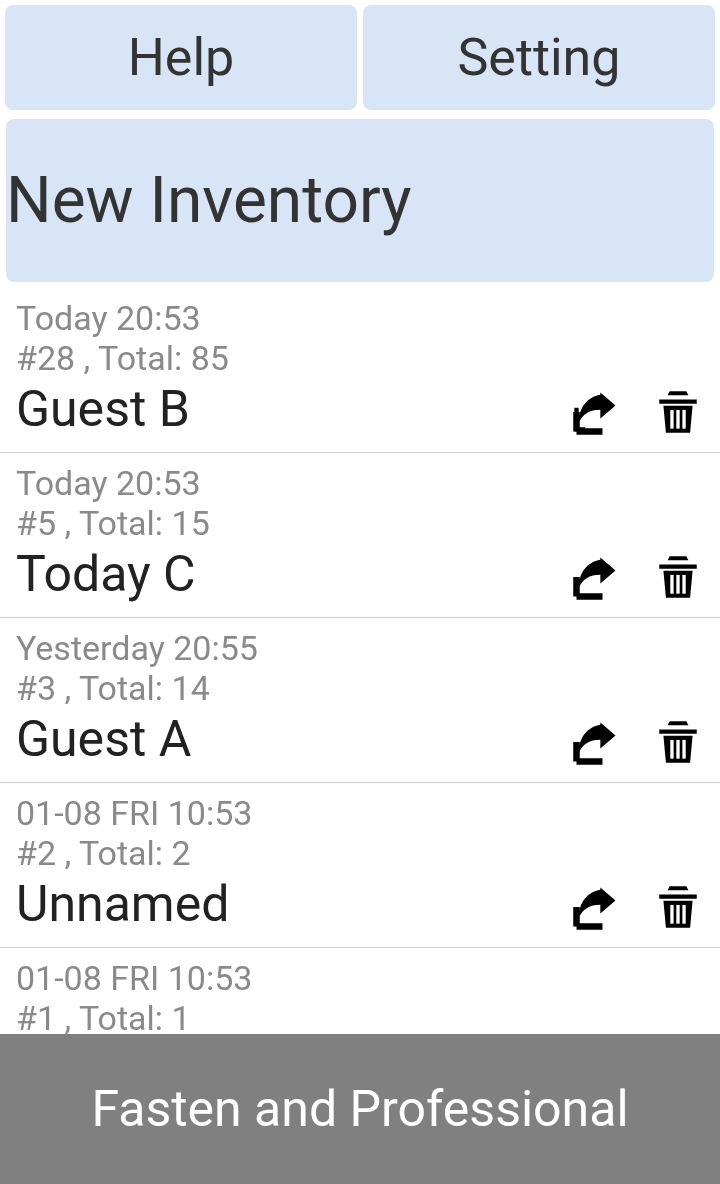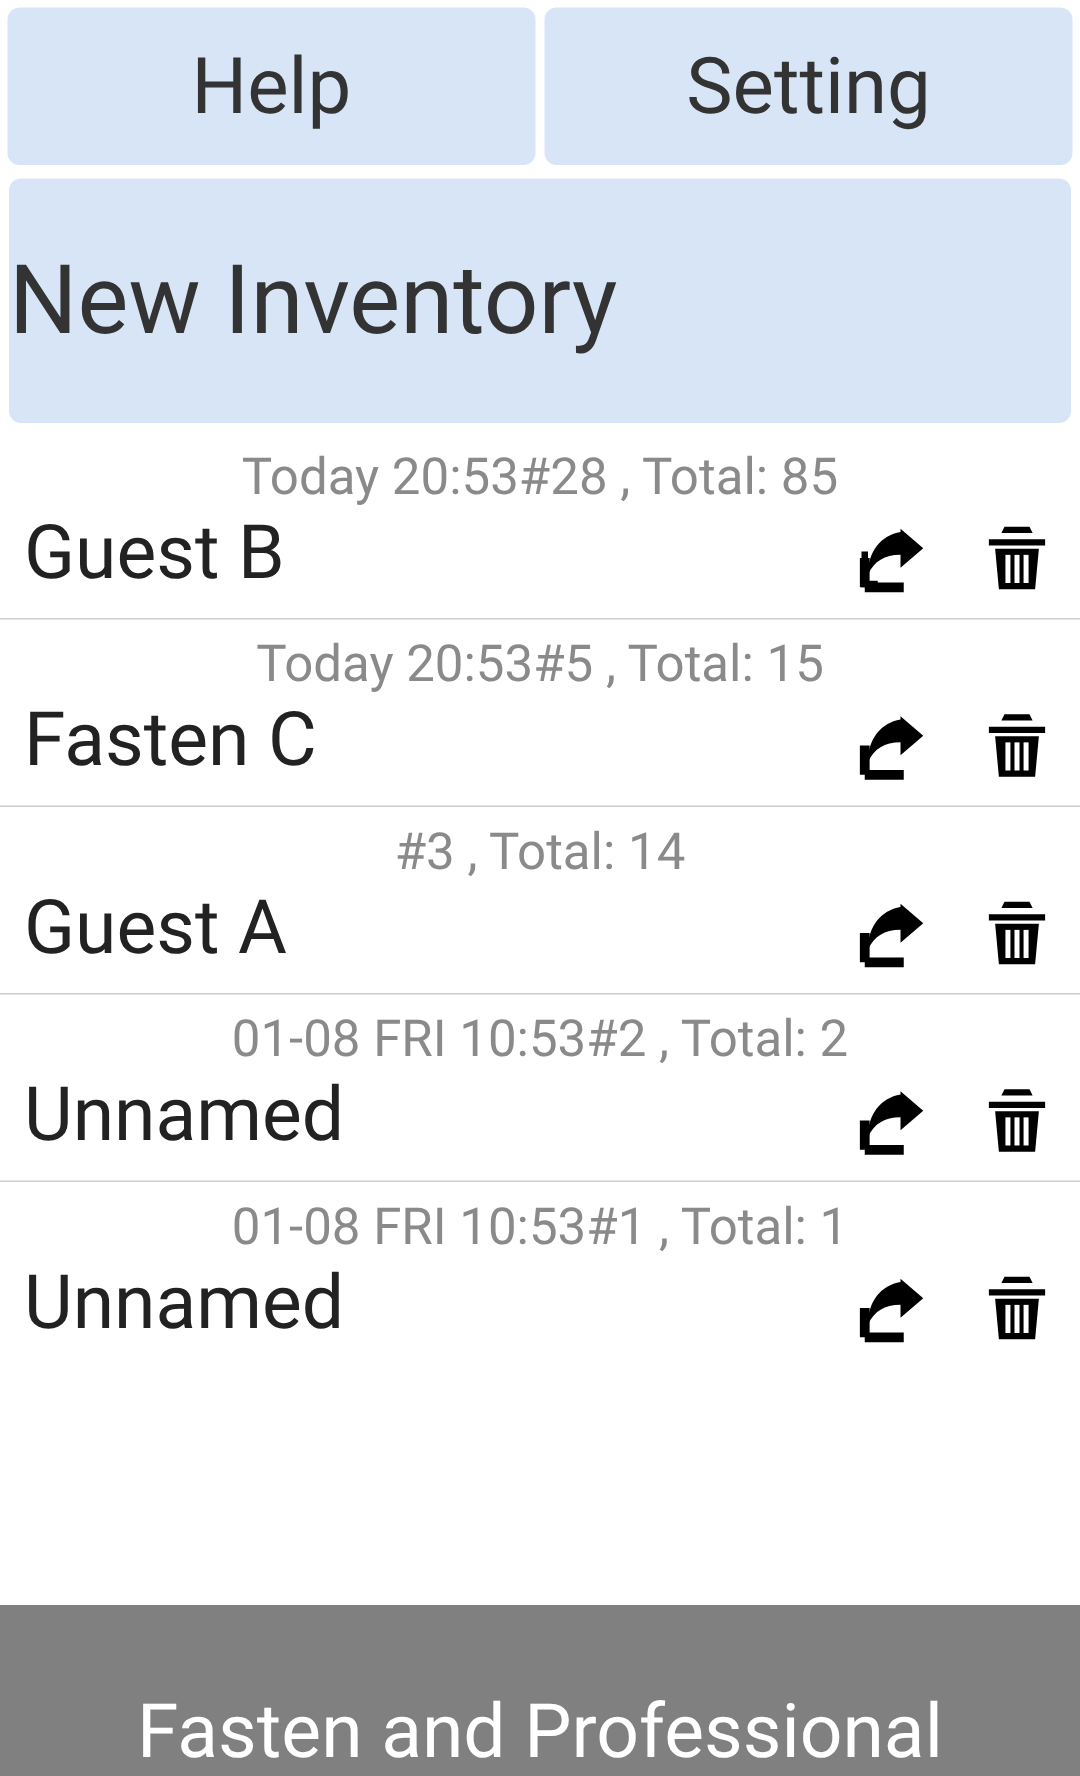--- a/index.html
+++ b/index.html
@@ -44,20 +44,21 @@
     position: relative;
   }
   .row:first-child { border-top: none; }
   .row-top {
     display: flex;
     justify-content: center;
     align-items: baseline;
     color: #8a8a8a;
     font-size: 34px;
     margin-bottom: 2px;
+    flex-direction: column;
   }
   .row-bottom {
     display: flex;
     justify-content: space-between;
     align-items: center;
     gap: 32px;
   }
   .row-name {
     font-size: 50px;
     color: #222;
@@ -74,26 +75,26 @@
     height: 52px;
     display: inline-flex;
     align-items: center;
     justify-content: center;
   }
   .banner {
     position: absolute;
     bottom: 0;
     left: 0;
     right: 0;
-    height: 114px;
+    height: 150px;
     background: #808080;
     color: #ffffff;
     font-size: 50px;
     display: flex;
-    align-items: flex-end;
+    align-items: center;
     justify-content: center;
   }
 </style>
 </head>
 <body>
 
 <div class="top-buttons">
   <div class="top-button">Help</div>
   <div class="top-button">Setting</div>
 </div>
@@ -131,43 +132,44 @@
       </span>
     </div>
   </div>
 
   <div class="row">
     <div class="row-top">
       <span>Today 20:53</span>
       <span>#5 , Total: 15</span>
     </div>
     <div class="row-bottom">
-      <span class="row-name">Fasten C</span>
-      <span class="row-actions">
-        <span class="icon">
-          <svg viewBox="0 0 24 24" width="52" height="52" fill="#000">
-              <path d="M14 3l7 6-7 6v-4c-5 0-8 2-10 6 0-7 4-12 10-13V3z"></path>
-              <path d="M3 21h12" stroke="#000" stroke-width="3"></path>
-              <path d="M3 12v9" stroke="#000" stroke-width="3"></path>
-            </svg>
-        </span>
-        <span class="icon">
-          <svg viewBox="0 0 24 24" width="50" height="50" fill="#000">
-              <path d="M3 6h18v2H3zM8 2h8l1 2H7zM5 9h14l-1.2 13H6.2z"></path>
-              <rect x="8.3" y="11" width="1.6" height="9" fill="#fff"></rect>
-              <rect x="11.2" y="11" width="1.6" height="9" fill="#fff"></rect>
-              <rect x="14.1" y="11" width="1.6" height="9" fill="#fff"></rect>
-            </svg>
-        </span>
-      </span>
-    </div>
-  </div>
-
-  <div class="row">
-    <div class="row-top">
+      <span class="row-name">Today C</span>
+      <span class="row-actions">
+        <span class="icon">
+          <svg viewBox="0 0 24 24" width="52" height="52" fill="#000">
+              <path d="M14 3l7 6-7 6v-4c-5 0-8 2-10 6 0-7 4-12 10-13V3z"></path>
+              <path d="M3 21h12" stroke="#000" stroke-width="3"></path>
+              <path d="M3 12v9" stroke="#000" stroke-width="3"></path>
+            </svg>
+        </span>
+        <span class="icon">
+          <svg viewBox="0 0 24 24" width="50" height="50" fill="#000">
+              <path d="M3 6h18v2H3zM8 2h8l1 2H7zM5 9h14l-1.2 13H6.2z"></path>
+              <rect x="8.3" y="11" width="1.6" height="9" fill="#fff"></rect>
+              <rect x="11.2" y="11" width="1.6" height="9" fill="#fff"></rect>
+              <rect x="14.1" y="11" width="1.6" height="9" fill="#fff"></rect>
+            </svg>
+        </span>
+      </span>
+    </div>
+  </div>
+
+  <div class="row">
+    <div class="row-top">
+      <span>Yesterday 20:55</span>
       <span>#3 , Total: 14</span>
     </div>
     <div class="row-bottom">
       <span class="row-name">Guest A</span>
       <span class="row-actions">
         <span class="icon">
           <svg viewBox="0 0 24 24" width="52" height="52" fill="#000">
               <path d="M14 3l7 6-7 6v-4c-5 0-8 2-10 6 0-7 4-12 10-13V3z"></path>
               <path d="M3 21h12" stroke="#000" stroke-width="3"></path>
               <path d="M3 12v9" stroke="#000" stroke-width="3"></path>

